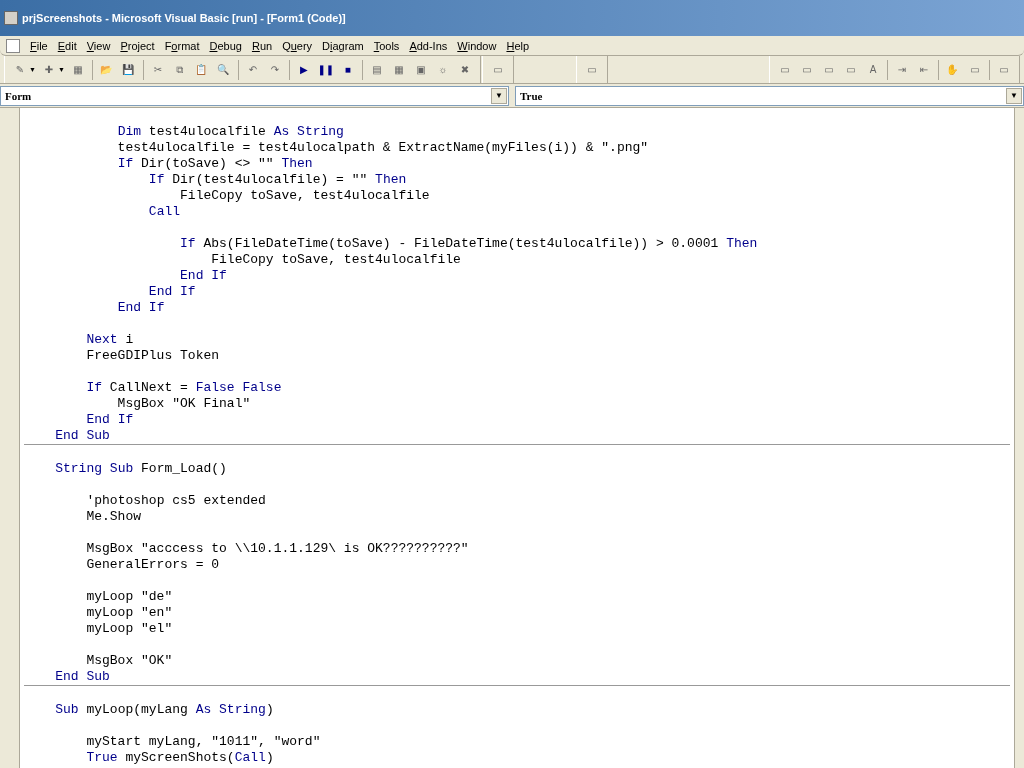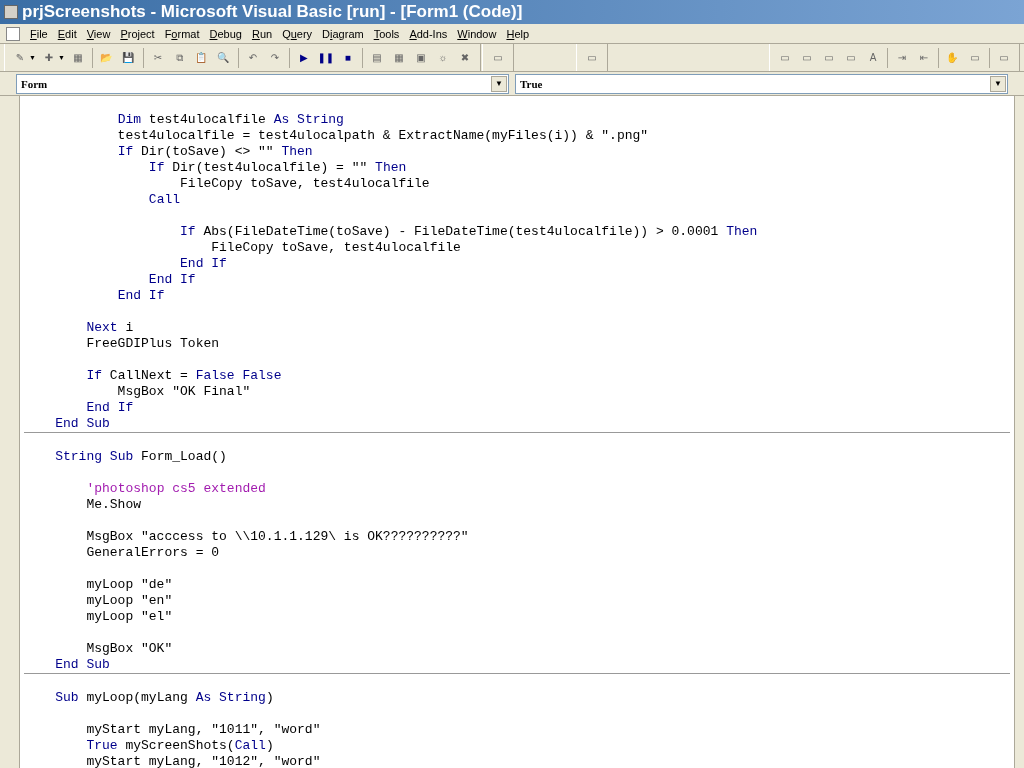--- a/index.html
+++ b/index.html
@@ -1,36 +1,36 @@
 <!DOCTYPE html>
 <html><head>
 <meta charset="utf-8">
 <style>
 * { box-sizing: border-box; margin: 0; padding: 0; }
 body { font-family: Tahoma, sans-serif; font-size: 11px; background: #ece9d8; width: 1024px; height: 768px; overflow: hidden; }
-.titlebar { background: linear-gradient(to right, #3b6ea5, #7ba4d4); color: #fff; font-weight: bold; height: 24px; display: flex; align-items: center; padding: 0 4px; font-size: 17px; }
+.titlebar { background: linear-gradient(to right, #3b6ea5, #7ba4d4); color: #fff; font-weight: bold; height: 36px; display: flex; align-items: center; padding: 0 4px; font-size: 11px; }
 .titlebar-icon { width: 14px; height: 14px; margin-right: 4px; background: #d4d0c8; border: 1px solid #666; display: inline-block; }
-.menubar { background: #ece9d8; border-bottom: 1px solid #aca899; display: flex; height: 20px; align-items: center; padding-left: 6px; }
+.menubar { background: #ece9d8; border-bottom: 1px solid #aca899; display: flex; height: 20px; align-items: center; padding-left: 6px; border-radius: 6px; }
 .mdi-icon { width: 14px; height: 14px; border: 1px solid #888; background: #fff; margin-right: 6px; }
 .menubar span { margin-right: 10px; cursor: default; }
 .menubar u { text-decoration: underline; }
 .toolbar { background: #ece9d8; height: 28px; border-bottom: 1px solid #aca899; display: flex; align-items: center; padding: 0 4px; gap: 1px; }
 .tb-group { display: flex; align-items: center; border-left: 1px solid #fff; border-right: 1px solid #aca899; padding: 0 4px; height: 100%; }
 .tb-btn { width: 20px; height: 20px; margin: 0 1px; border: 1px solid transparent; background: #ece9d8; display: flex; align-items: center; justify-content: center; color: #666; font-size: 10px; }
 .tb-sep { width: 1px; height: 20px; background: #aca899; margin: 0 3px; }
 .arrow-dn { font-size: 7px; color: #000; margin-left: -2px; padding-right:2px; }
-.dropdown-bar { background: #ece9d8; height: 24px; border-bottom: 1px solid #aca899; display: flex; align-items: center; padding: 2px 16px; gap: 6px; }
+.dropdown-bar { background: #ece9d8; height: 24px; border-bottom: 1px solid #aca899; display: flex; align-items: center; padding: 2px 0; gap: 6px; }
 .combo { background: #fff; border: 1px solid #7f9db9; height: 20px; flex: 1; display: flex; align-items: center; padding: 0 4px; font-family: Tahoma; font-size: 11px; font-weight: bold; position: relative; }
 .combo-arrow { position: absolute; right: 1px; top: 1px; bottom: 1px; width: 16px; background: #ece9d8; border: 1px solid #aca899; display: flex; align-items: center; justify-content: center; font-size: 8px; }
 .code-container { display: flex; height: calc(768px - 20px - 20px - 28px - 24px); }
 .margin-bar { width: 20px; background: #ece9d8; border-right: 1px solid #aca899; display: flex; flex-direction: column; }
 .code-area { flex: 1; background: #fff; font-family: "Courier New", monospace; font-size: 13px; line-height: 16px; overflow: auto; white-space: pre; padding: 16px 4px; }
 .code-area hr { border: none; border-top: 1px solid #999; margin: 0; }
 .kw { color: #00008b; }
-.cm { color: #a21caf; }
+.cm { color: #000000; }
 .right-column { width: 10px; background: #ece9d8; border-left: 1px solid #aca899; }
 </style>
 </head>
 <body>
 
 <div class="titlebar">
   <span class="titlebar-icon"></span>
   <span>prjScreenshots - Microsoft Visual Basic [run] - [Form1 (Code)]</span>
 </div>
 

